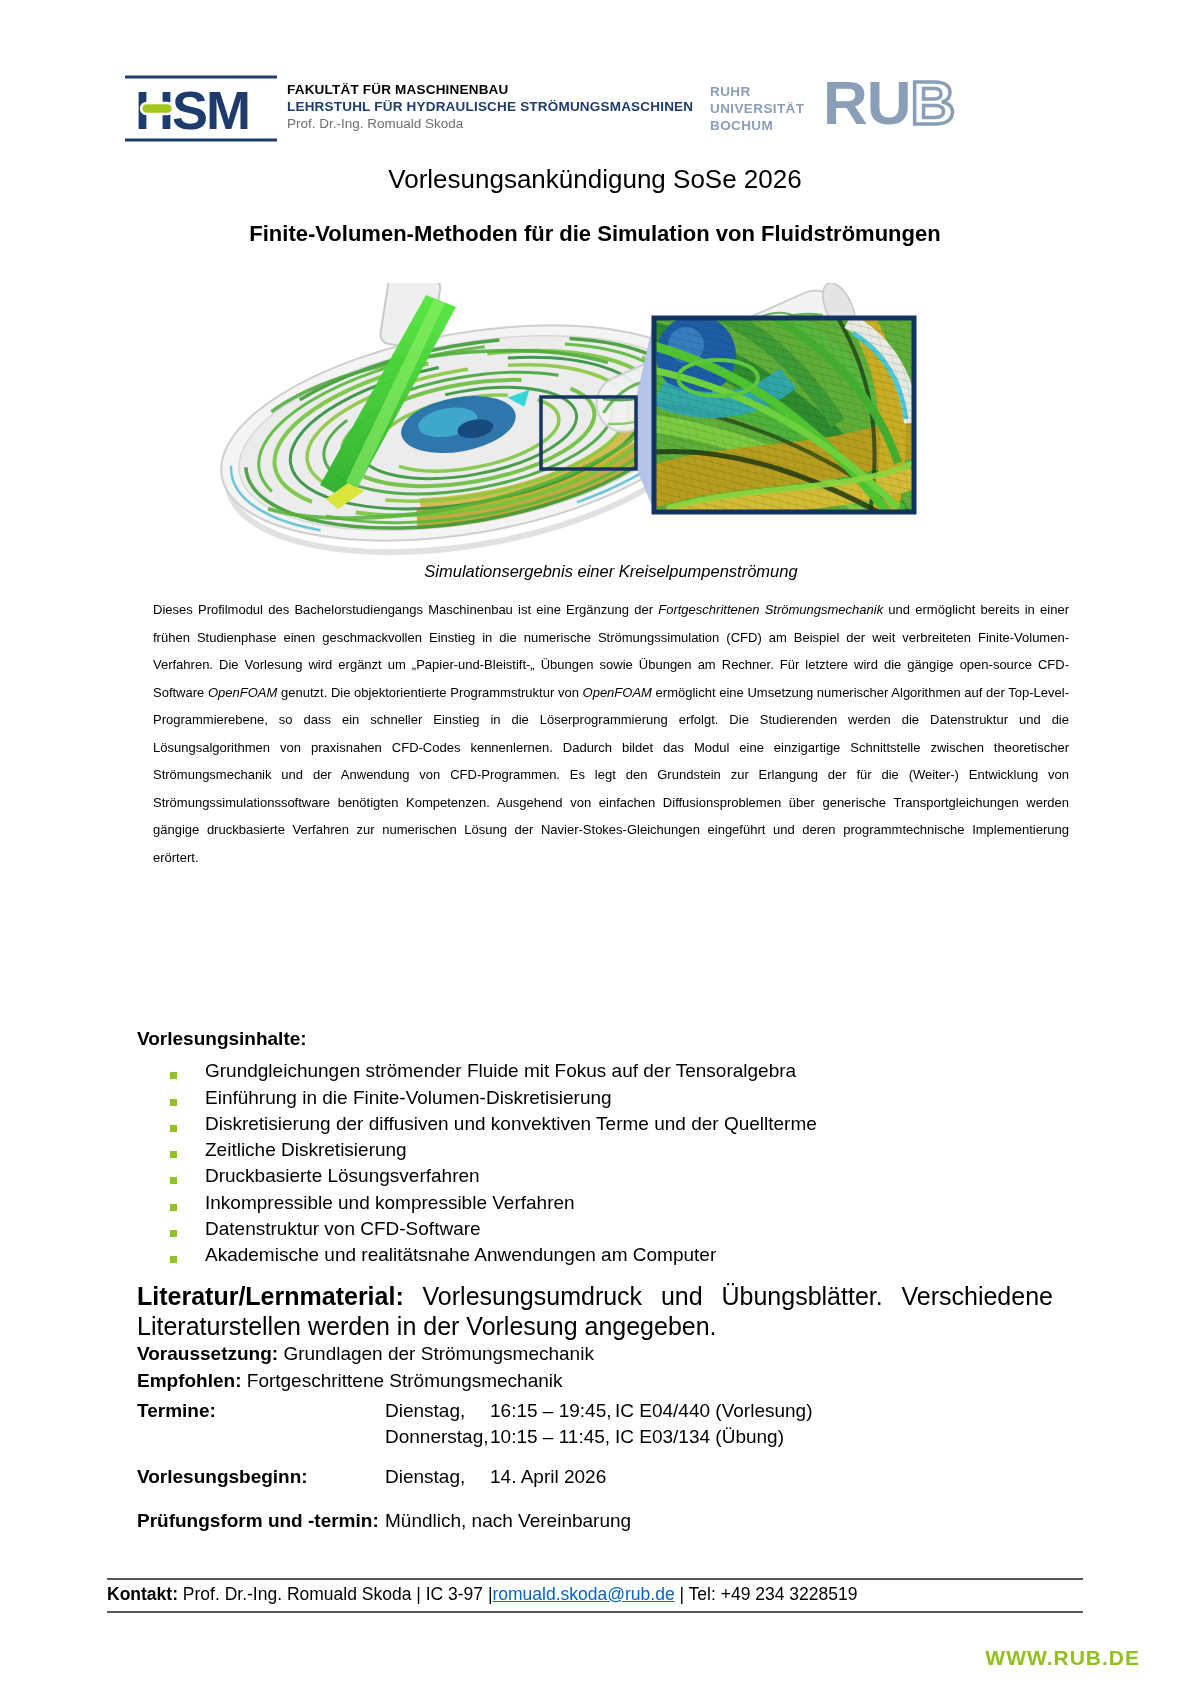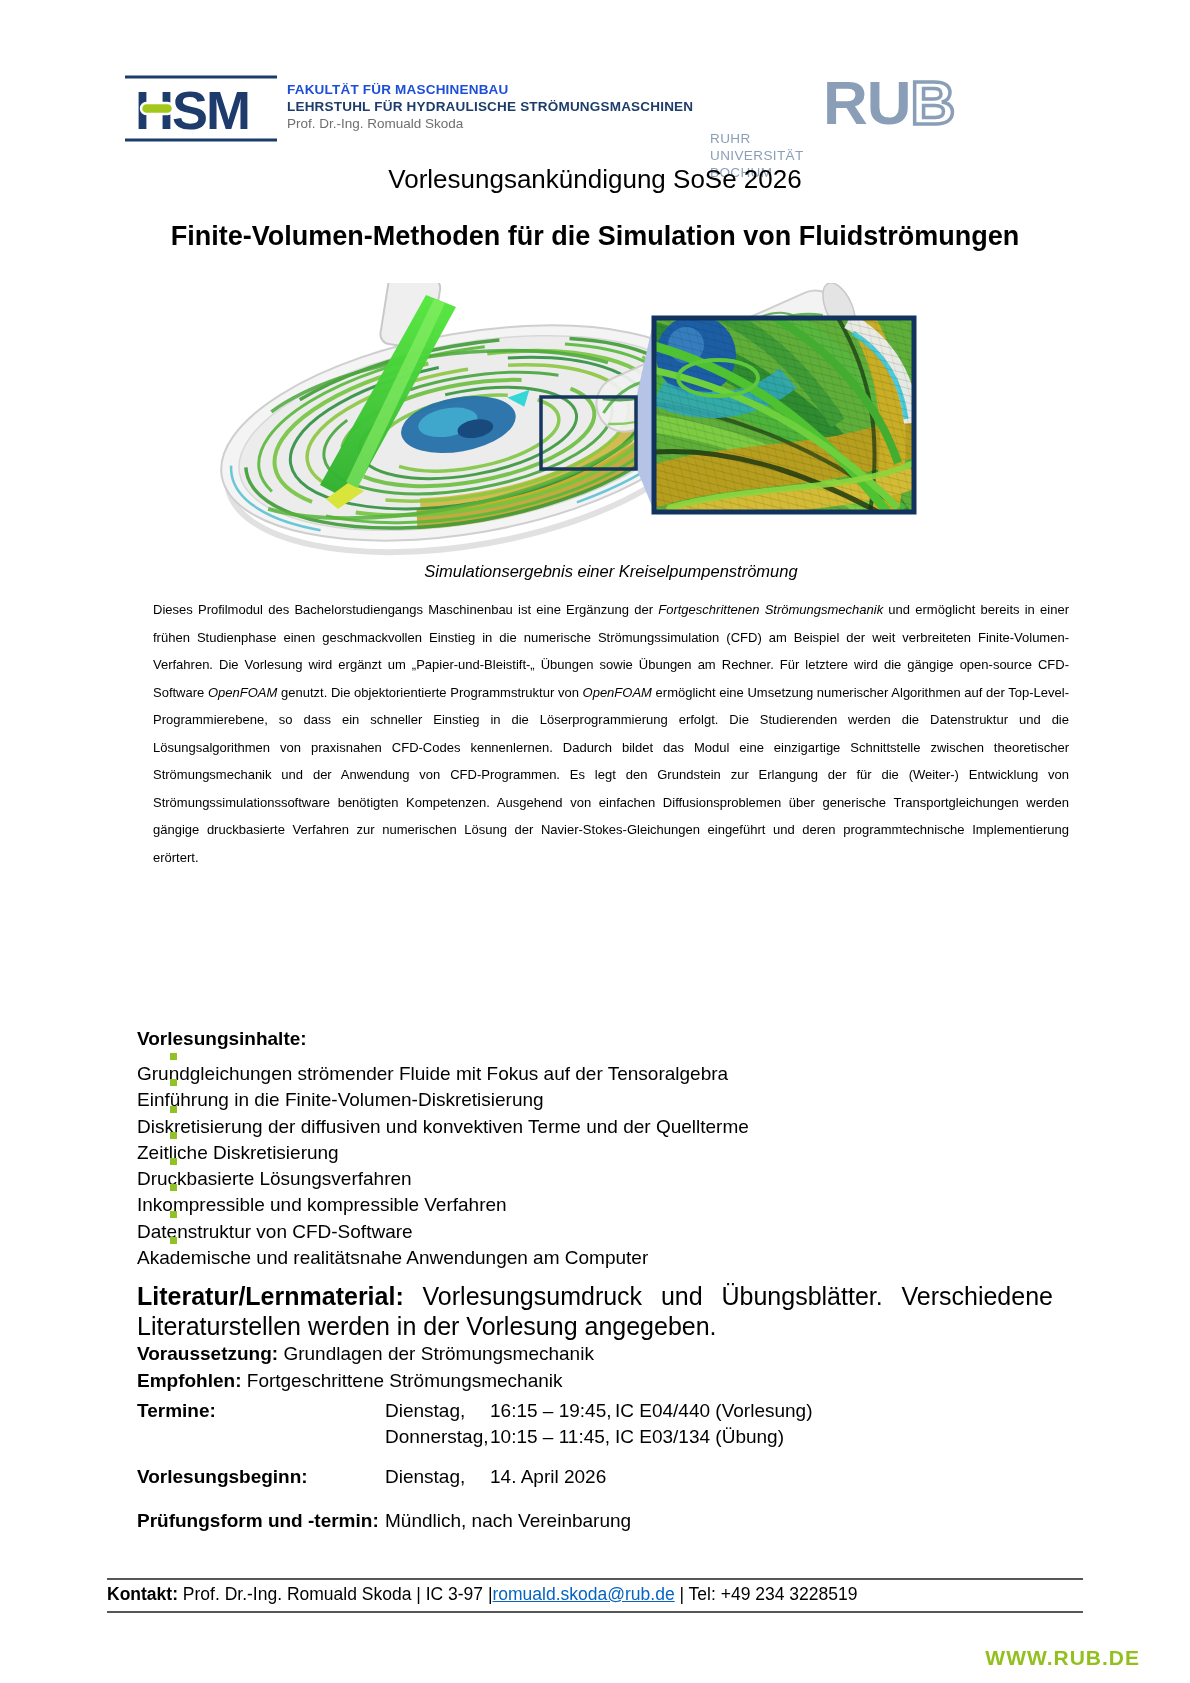--- a/index.html
+++ b/index.html
@@ -7,40 +7,40 @@
     position:relative;width:1190px;height:1683px;background:#ffffff;overflow:hidden;
     font-family:"Liberation Sans", sans-serif;color:#000;
   }
   .abs{position:absolute;}
   .i{font-style:italic;}
   .b{font-weight:bold;}
 
   
   .hsm-logo{left:125px;top:75px;}
   .fac-block{left:287px;top:81px;font-size:13.5px;line-height:17px;font-weight:bold;}
-  .fac-line1{color:#1d4ed8;letter-spacing:.2px;}
+  .fac-line1{color:#000000;letter-spacing:.2px;}
   .fac-line2{color:#1d3c6b;letter-spacing:.2px;}
   .fac-line3{color:#6f6f6f;font-weight:normal;}
-  .rub-text{left:710px;top:83px;font-size:13.5px;line-height:17px;font-weight:normal;color:#8b9eb8;letter-spacing:.4px;margin-top:47px;}
+  .rub-text{left:710px;top:83px;font-size:13.5px;line-height:17px;font-weight:bold;color:#8b9eb8;letter-spacing:.4px;}
   .rub-mark{left:823px;top:70px;font-size:62px;font-weight:bold;color:#8b9eb8;letter-spacing:-1px;line-height:66px;}
   .rub-mark .outline{color:#ffffff;-webkit-text-stroke:3.5px #8b9eb8;}
 
   
   .doc-title{left:0;top:164px;width:1190px;text-align:center;font-size:26px;font-weight:400;}
-  .course-title{left:0;top:221px;width:1190px;text-align:center;font-size:27px;font-weight:bold;}
+  .course-title{left:0;top:221px;width:1190px;text-align:center;font-size:22px;font-weight:bold;}
 
   
   .figure{left:0;top:283px;width:1190px;height:300px;}
   .fig-caption{left:16px;top:562px;width:1190px;text-align:center;font-style:italic;font-size:16.5px;}
 
   
   .desc{left:153px;top:596px;width:916px;font-size:13px;line-height:27.5px;text-align:justify;}
   .contents-head{left:137px;top:1028px;font-size:19px;font-weight:bold;}
   .topics{left:137px;top:1056px;width:916px;list-style:none;margin:0;padding:0;font-size:19px;}
-  .topics li{display:flex;align-items:flex-start;height:26.3px;flex-direction:column;}
+  .topics li{display:flex;align-items:flex-end;height:26.3px;}
   .sq{flex:0 0 auto;width:7px;height:7px;background:#90c226;margin-left:33px;margin-right:28px;position:relative;top:-3px;}
   .para2{left:137px;top:1281px;width:916px;font-size:25px;line-height:30px;text-align:justify;}
   .line-one{left:137px;top:1340px;width:916px;font-size:19px;line-height:27px;}
   .line-two{left:137px;top:1367px;width:916px;font-size:19px;line-height:27px;}
 
   
   .schedule{left:137px;top:1398px;width:916px;font-size:19px;}
   .sched-grid{display:grid;grid-template-columns:248px 105px 125px auto;line-height:26px;}
   .sched-label{font-weight:bold;}
   .gap12{height:14px;}

